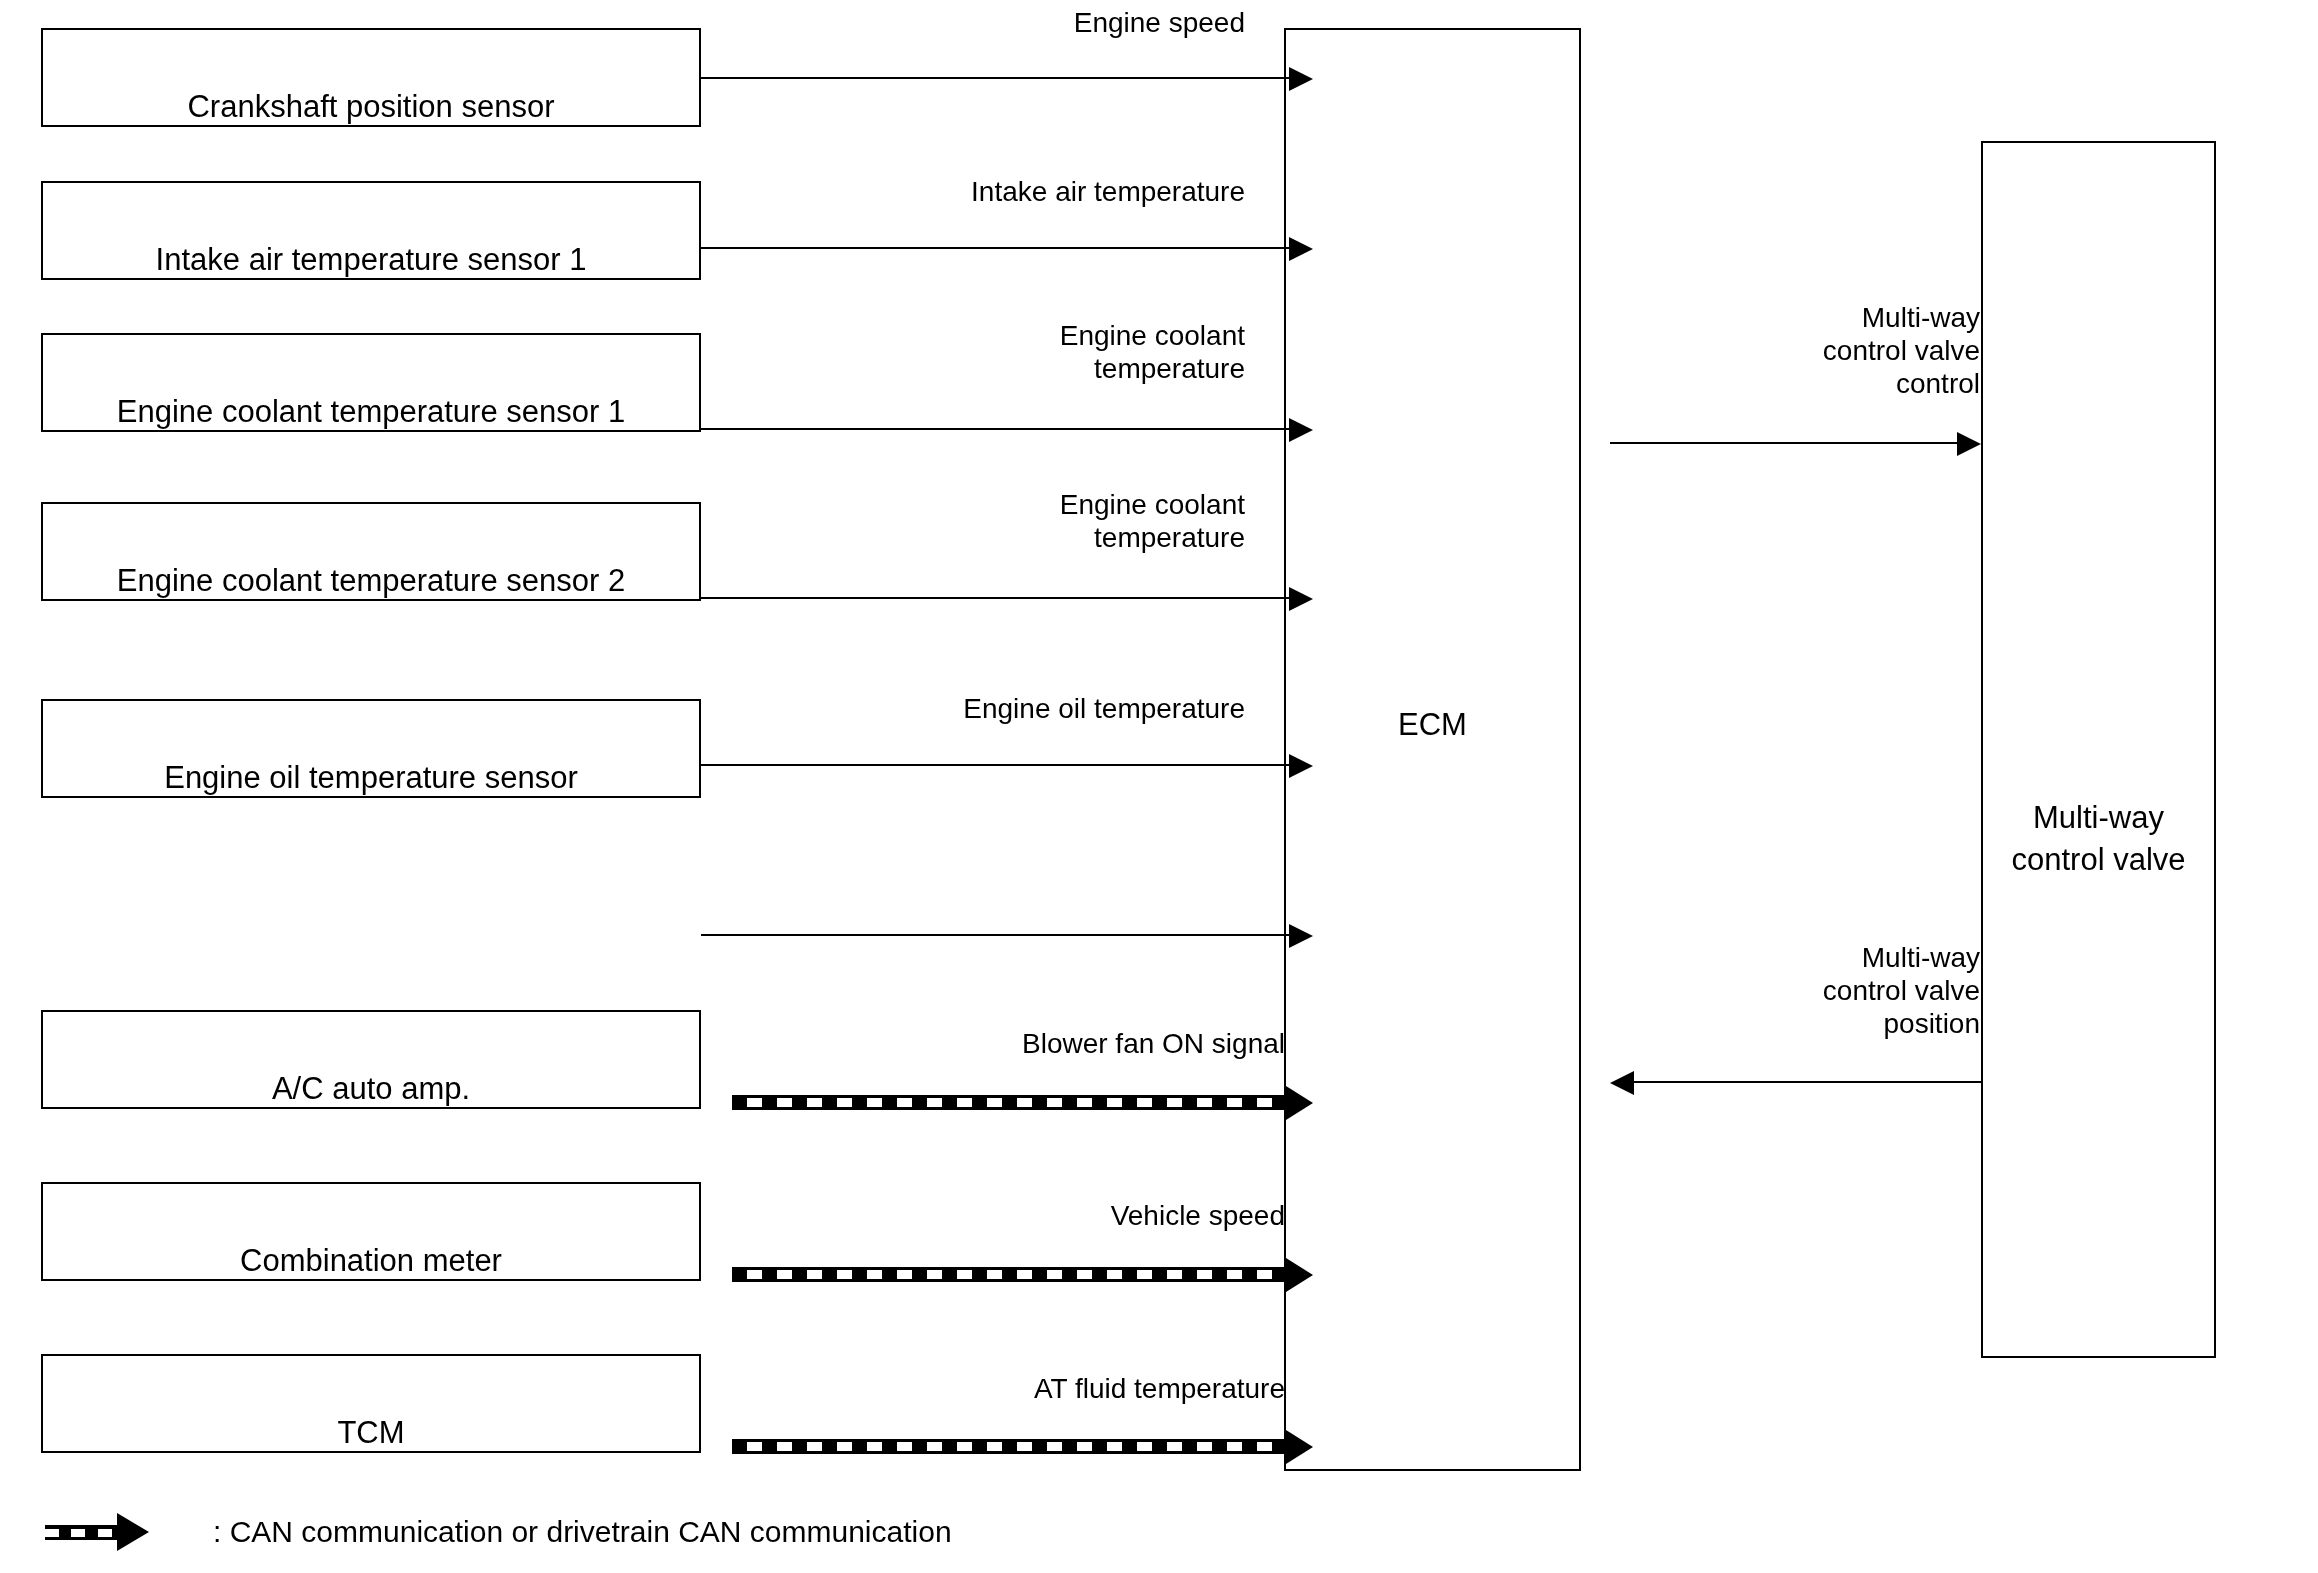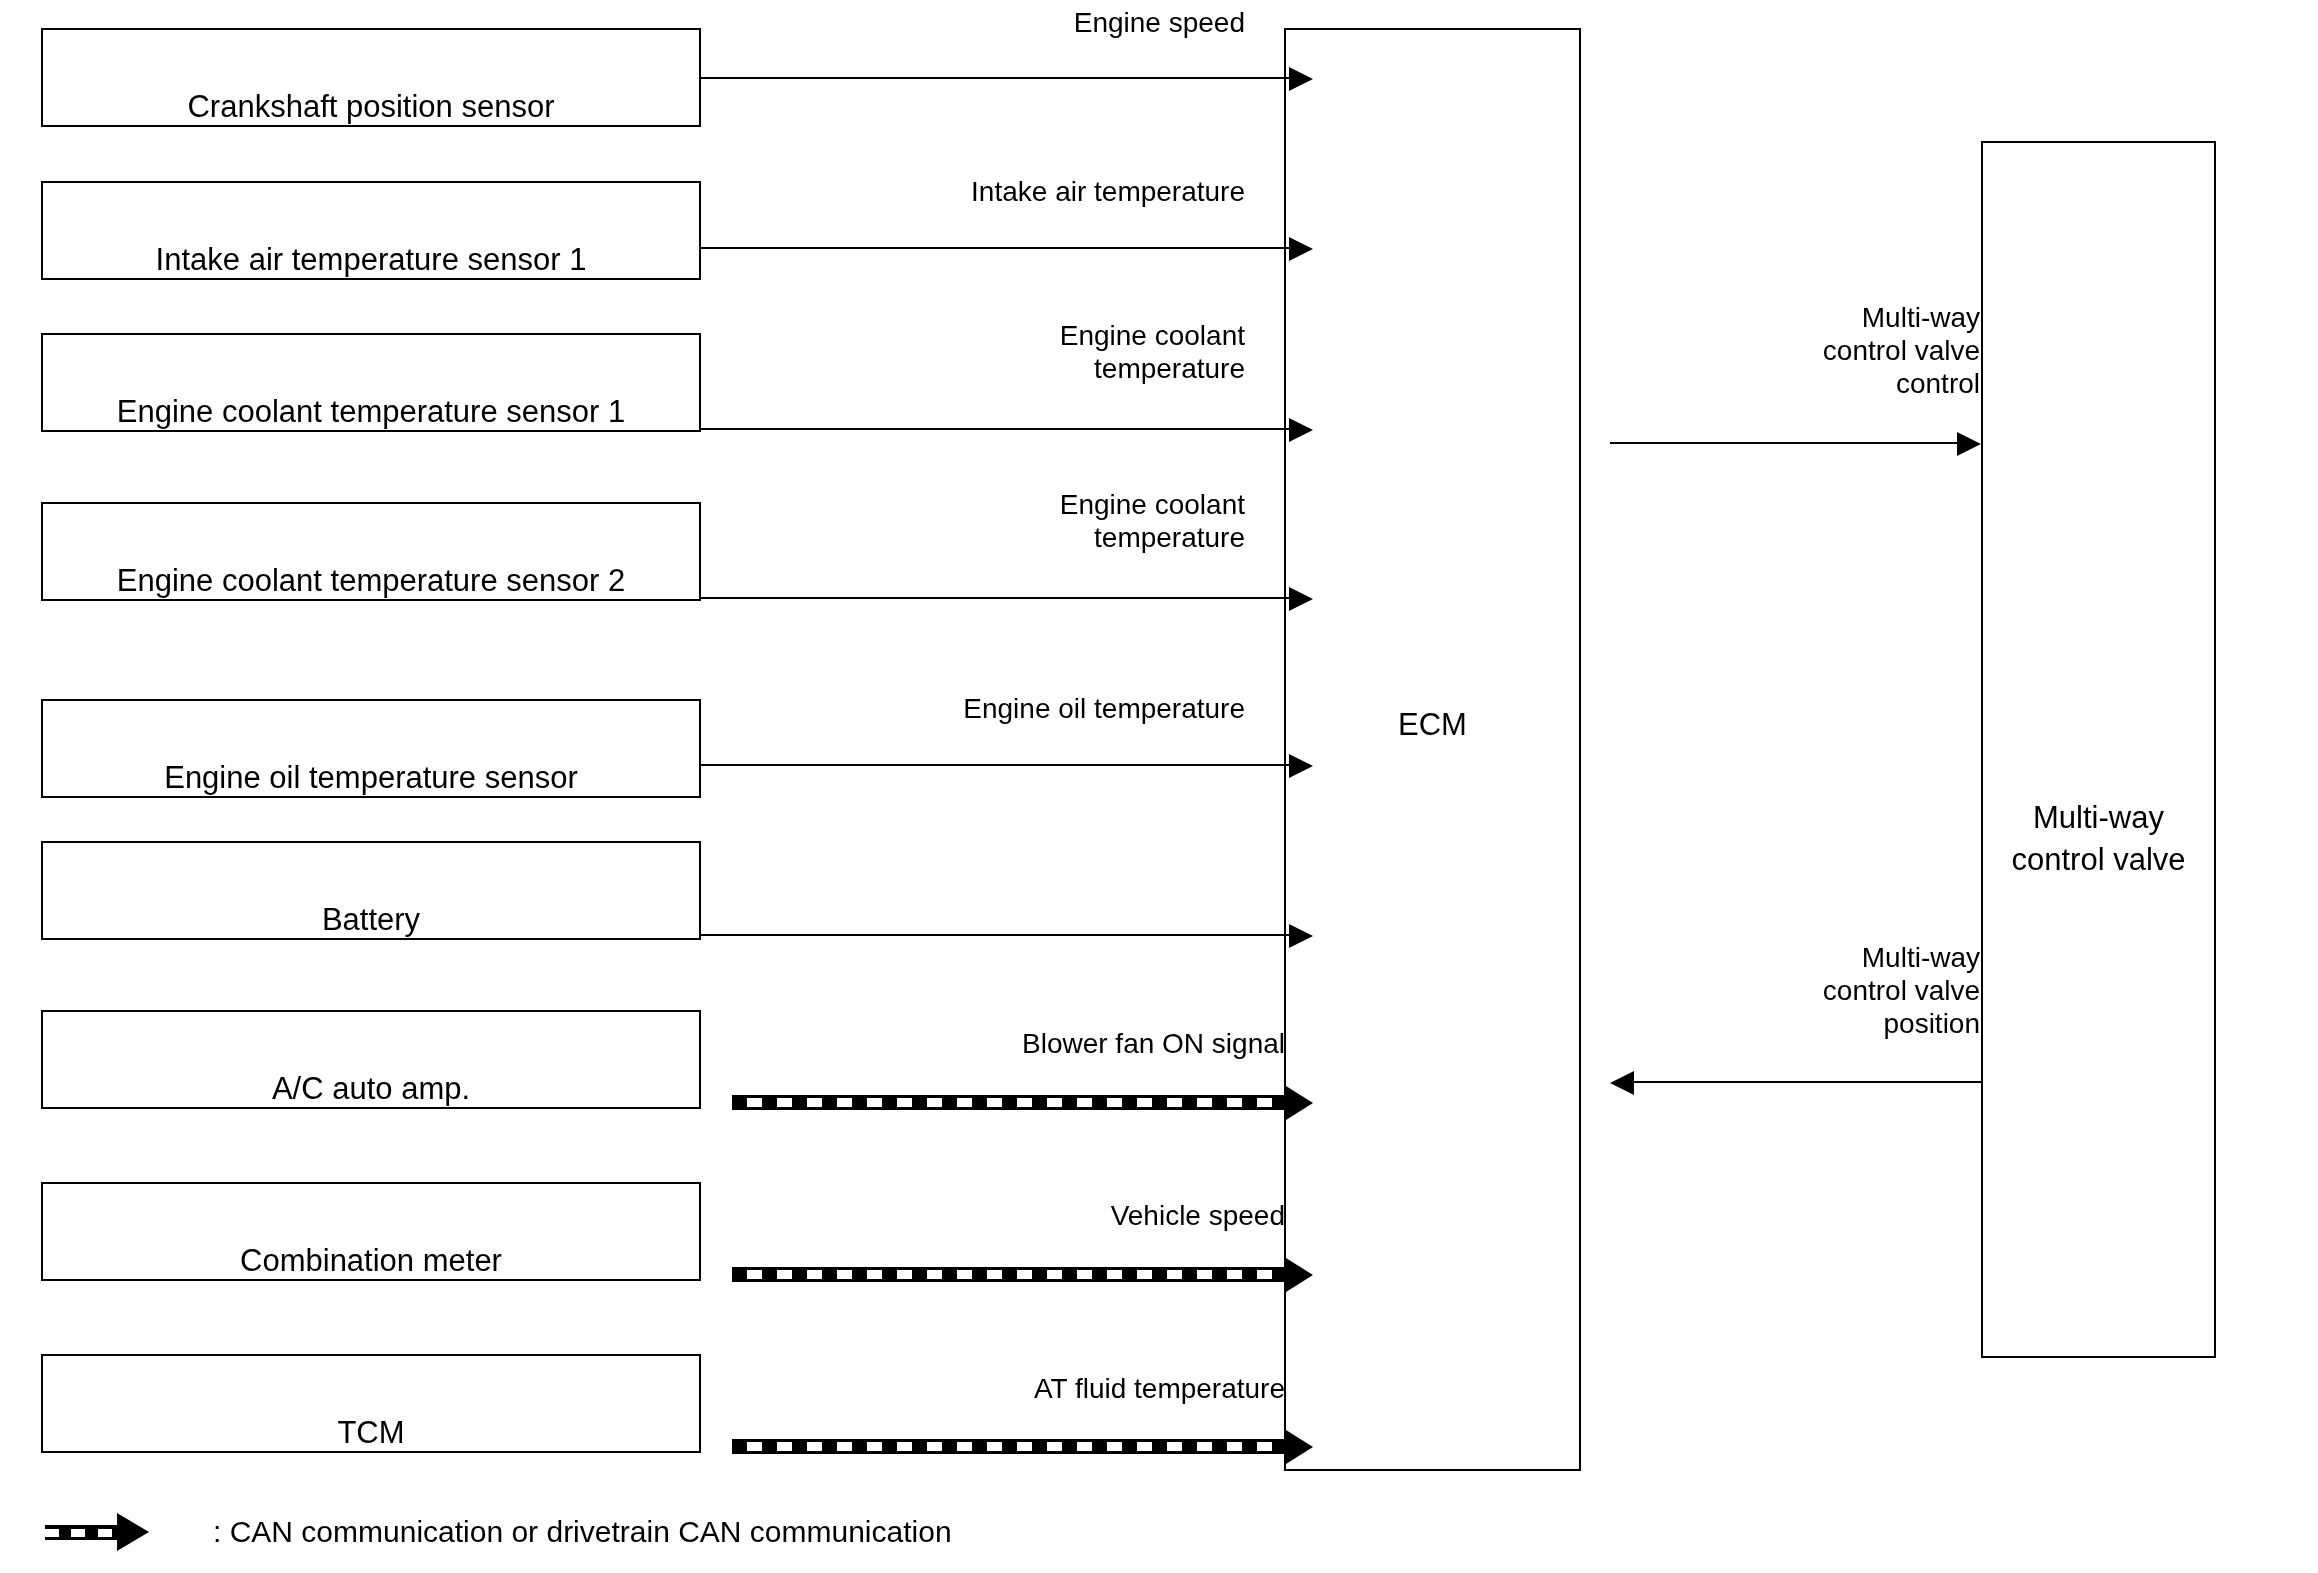--- a/index.html
+++ b/index.html
@@ -166,23 +166,20 @@
   </div>
 
   <div class="box sensor-box" style="left:41px; top:502px; width:660px; height:99px;">
     <span>Engine coolant temperature sensor 2</span>
   </div>
 
   <div class="box sensor-box" style="left:41px; top:671px; width:660px; height:99px;margin-top:28px;">
     <span>Engine oil temperature sensor</span>
   </div>
 
-  <div class="box sensor-box" style="left:41px; top:841px; width:660px; height:99px;">
-    <span>Battery</span>
-  </div>
 
   <div class="box sensor-box" style="left:41px; top:1010px; width:660px; height:99px;">
     <span>A/C auto amp.</span>
   </div>
 
   <div class="box sensor-box" style="left:41px; top:1182px; width:660px; height:99px;">
     <span>Combination meter</span>
   </div>
 
   <div class="box sensor-box" style="left:41px; top:1354px; width:660px; height:99px;">

